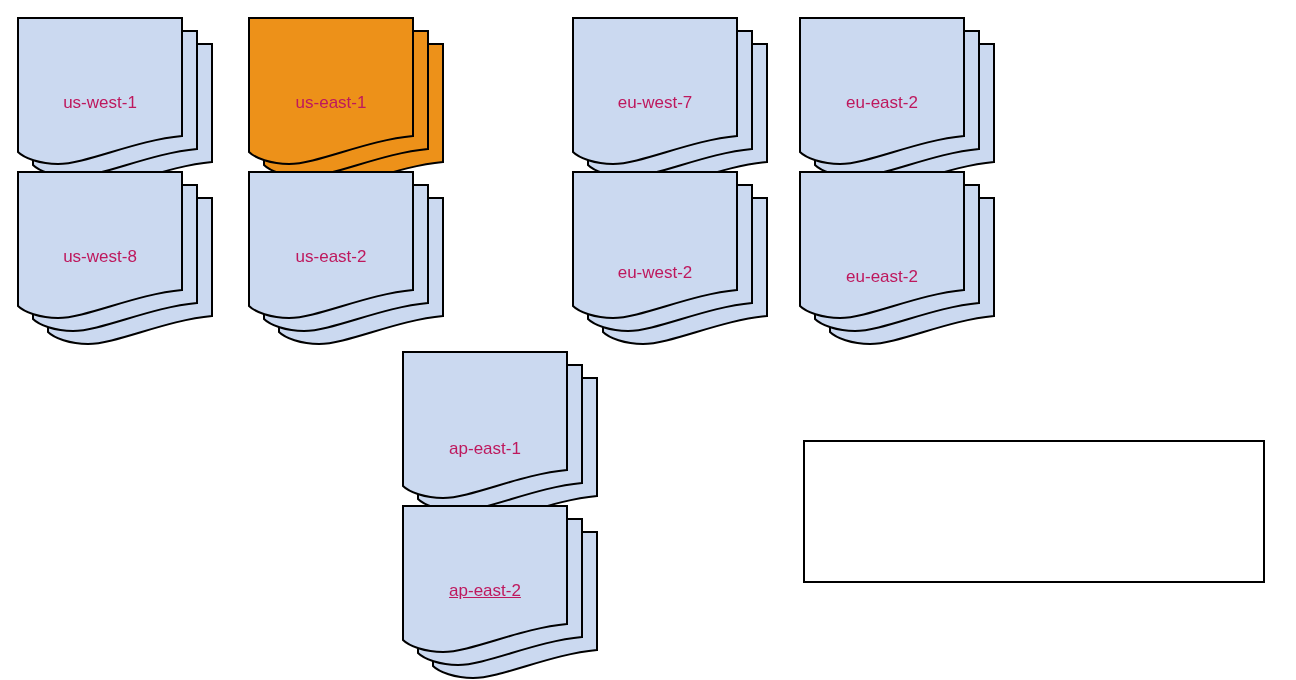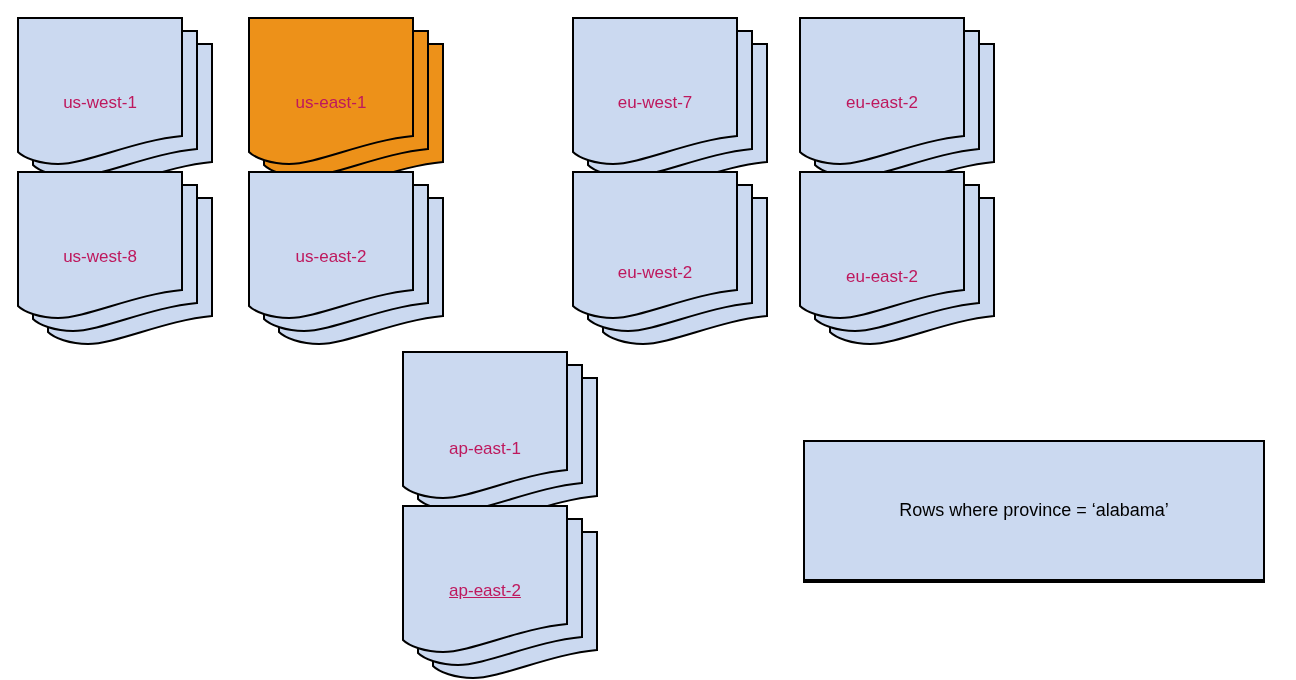--- a/index.html
+++ b/index.html
@@ -122,16 +122,13 @@
     <div class="stack-label" style="left: 882px; top: 103px;">eu-east-2</div>
     <div class="stack-label" style="left: 100px; top: 257px;">us-west-8</div>
     <div class="stack-label" style="left: 331px; top: 257px; text-align: right;">us-east-2</div>
     <div class="stack-label" style="left: 655px; top: 257px; margin-top: 16px;">eu-west-2</div>
     <div class="stack-label" style="left: 882px; top: 257px; margin-top: 20px;">eu-east-2</div>
     <div class="stack-label" style="left: 485px; top: 437px; margin-top: 12px;">ap-east-1</div>
     <div class="stack-label" style="left: 485px; top: 591px; text-decoration: underline;">ap-east-2</div>
   </div>
 
 <div class="legend">
-  <div class="legend-row legend-row-top" style="background: rgb(203, 217, 240);">
-    <span>Rows where province = ‘alabama’</span>
-  </div>
 </div>
 
 </body></html>

